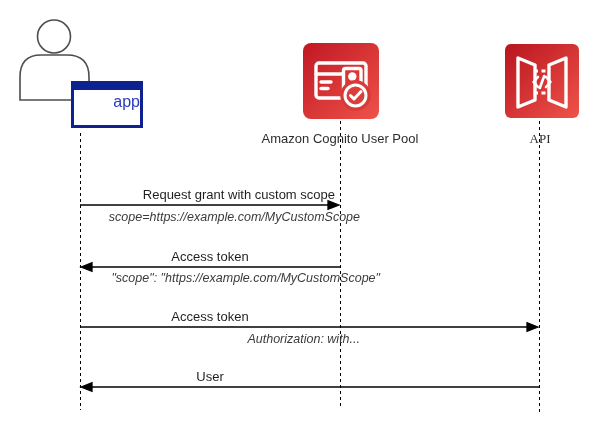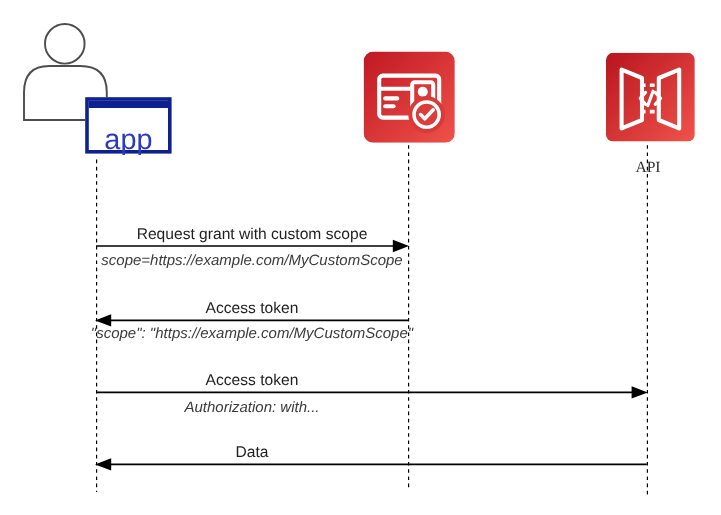--- a/index.html
+++ b/index.html
@@ -8,44 +8,44 @@
     font-family:"Liberation Sans", sans-serif;color:#1a1a1a;
   }
   .abs{position:absolute;}
   
   .app-box{
     left:71px;top:81px;width:66px;height:41px;
     border:3px solid #0e2191;background:#ffffff;z-index:3;
   }
   .app-box .bar{height:6px;background:#0e2191;width:100%;}
   .app-box .app-text{
-    display:block;text-align:center;margin-top:16px;
-    font-size:24px;line-height:22px;color:#2b3bbf;
+    display:block;text-align:right;margin-top:1px;
+    font-size:16px;line-height:22px;color:#2b3bbf;
   }
   
   .person{left:19px;top:19px;z-index:2;}
   
   .aws-icon{z-index:2;}
   .cognito{left:303px;top:43px;}
   .apigw{left:505px;top:44px;}
   
   .participant-label{
     font-size:13px;line-height:16px;text-align:center;color:#2d2d2d;z-index:4;
   }
   .label-cognito{left:240px;top:131px;width:200px;}
   .label-api{left:490px;top:131px;width:100px;font-family:Liberation Serif, serif;}
   
   .msg-label{
     font-size:13px;line-height:15px;text-align:center;color:#1f1f1f;z-index:4;
   }
   .msg-detail{
-    font-size:12.5px;line-height:15px;text-align:center;color:#3b3b3b;
+    font-size:12.5px;line-height:15px;text-align:right;color:#3b3b3b;
     font-style:italic;z-index:4;
   }
-  .m1-label{left:85px;top:187px;width:250px;}
+  .m1-label{left:85px;top:187px;width:250px;text-align:right;}
   .m1-detail{left:60px;top:210px;width:300px;}
   .m2-label{left:85px;top:249px;width:250px;}
   .m2-detail{left:40px;top:271px;width:340px;}
   .m3-label{left:85px;top:309px;width:250px;}
   .m3-detail{left:60px;top:332px;width:300px;}
   .m4-label{left:85px;top:369px;width:250px;}
   .arrows-layer{left:0;top:0;z-index:1;}
 </style>
 </head>
 <body>
@@ -102,20 +102,21 @@
       <line x1="29" y1="27" x2="45" y2="27"></line>
       <line x1="29" y1="49" x2="45" y2="49"></line>
     </g>
     <g stroke="#ffffff" stroke-width="2.6" fill="none" stroke-linecap="round" stroke-linejoin="round">
       <polyline points="33,33 28.5,38 33,43"></polyline>
       <polyline points="41,33 45.5,38 41,43"></polyline>
       <line x1="39.2" y1="32" x2="34.8" y2="44"></line>
     </g>
   </svg>
 
+  <div class="abs participant-label label-cognito">Amazon Cognito User Pool</div>
   <div class="abs participant-label label-api">API</div>
 
   <svg class="abs arrows-layer" width="601" height="429" viewBox="0 0 601 429">
     <g stroke="#000000" stroke-width="1" stroke-dasharray="3 3">
       <line x1="80.5" y1="133" x2="80.5" y2="410"></line>
       <line x1="340.5" y1="121" x2="340.5" y2="408"></line>
       <line x1="539.5" y1="121" x2="539.5" y2="412"></line>
     </g>
     <g stroke="#000000" stroke-width="1.3" fill="#000000">
 
@@ -135,15 +136,15 @@
 
   <div class="abs msg-label m1-label">Request grant with custom scope</div>
   <div class="abs msg-detail m1-detail">scope=https://example.com/MyCustomScope</div>
 
   <div class="abs msg-label m2-label">Access token</div>
   <div class="abs msg-detail m2-detail">"scope": "https://example.com/MyCustomScope"</div>
 
   <div class="abs msg-label m3-label">Access token</div>
   <div class="abs msg-detail m3-detail">Authorization: with...</div>
 
-  <div class="abs msg-label m4-label">Data</div>
+  <div class="abs msg-label m4-label">User</div>
 
 </div>
 
 </body></html>

